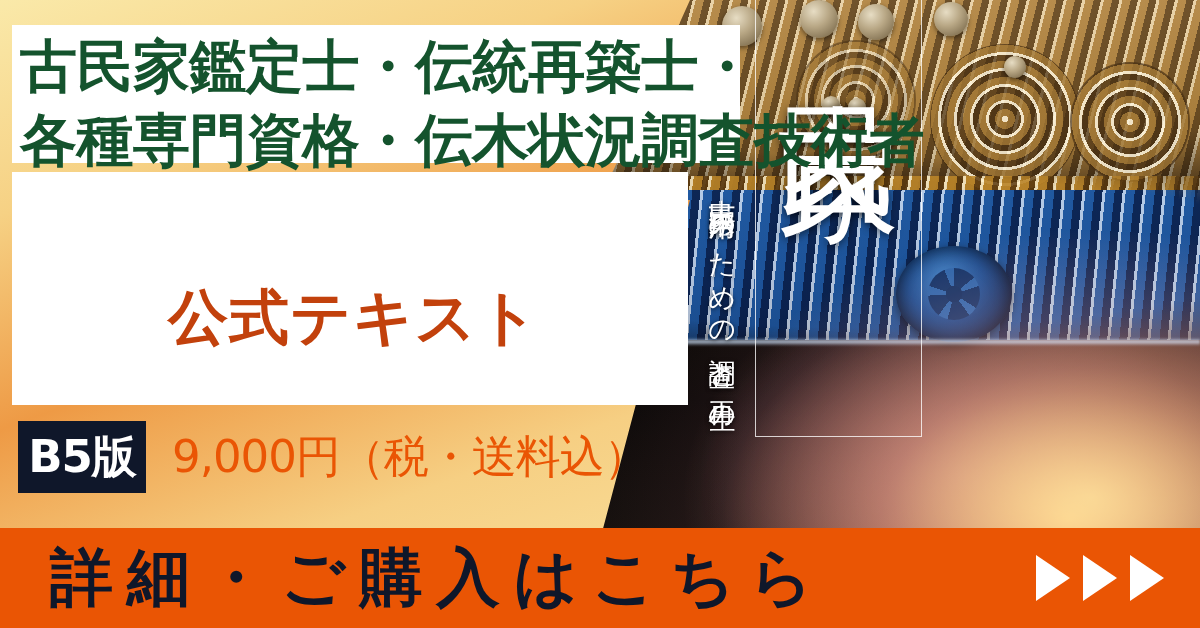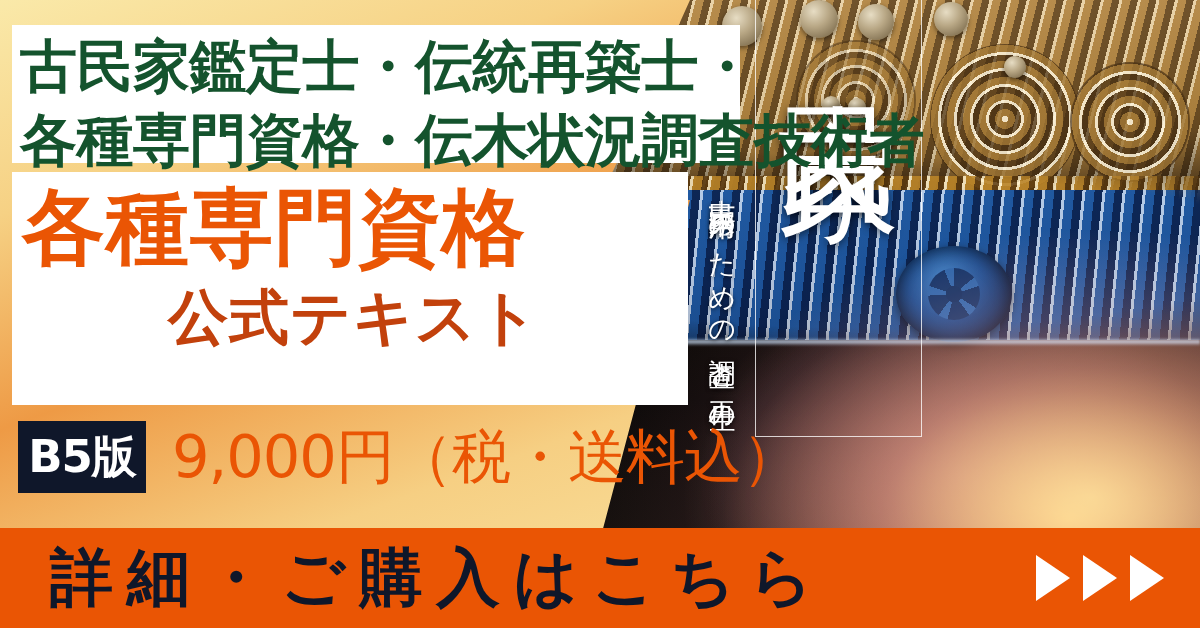--- a/index.html
+++ b/index.html
@@ -167,21 +167,21 @@
     position:absolute;left:18px;top:421px;width:128px;height:72px;
     background:#0f172a;color:#fff;
     font-family:"DejaVu Sans","Liberation Sans",sans-serif;
     font-weight:700;font-size:45px;line-height:72px;text-align:center;
     letter-spacing:-1px;white-space:nowrap;
   }
   .price{
     position:absolute;left:172px;top:424px;
     color:#EA5504;
     font-family:"DejaVu Sans","Liberation Sans",sans-serif;
-    font-weight:400;font-size:59px;line-height:66px;letter-spacing:-1px;
+    font-weight:400;font-size:45px;line-height:66px;letter-spacing:-1px;
     white-space:nowrap;
   }
 
   
   .cta{
     position:absolute;left:0;top:528px;width:1200px;height:100px;
     background:#EA5504;
     cursor:pointer;
   }
   .cta-text{
@@ -238,21 +238,20 @@
 
   <div class="panel panel-top"></div>
   <div class="panel panel-mid"></div>
   <div class="panel panel-mid-b"></div>
 
   <div class="title-lines">
     <div>古民家鑑定士・伝統再築士・</div>
     <div>各種専門資格・伝木状況調査技術者</div>
   </div>
 
-  <div class="big1">各種専門資格</div>
   <div class="big2">公式テキスト</div>
 
   <div class="badge">B5版</div>
   <div class="price">9,000円（税・送料込）</div>
 
   <div class="cta">
     <div class="cta-text">詳細・ご購入はこちら</div>
     <div class="arrows">
       <i></i>
       <i></i>

